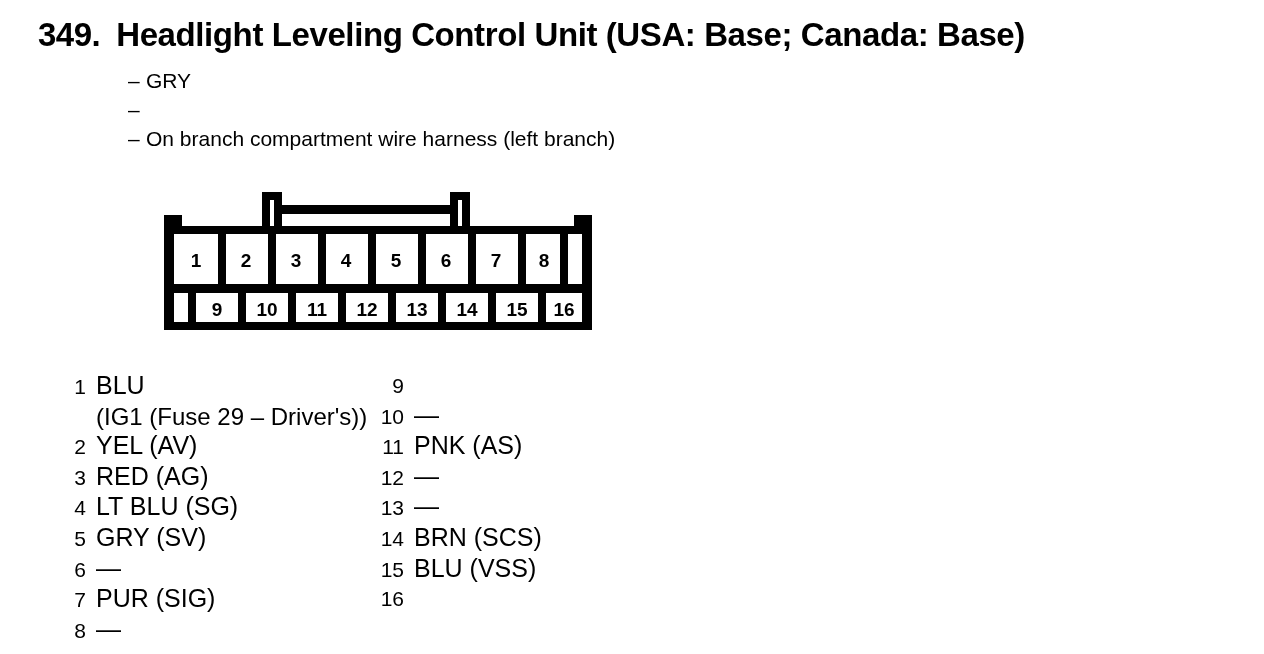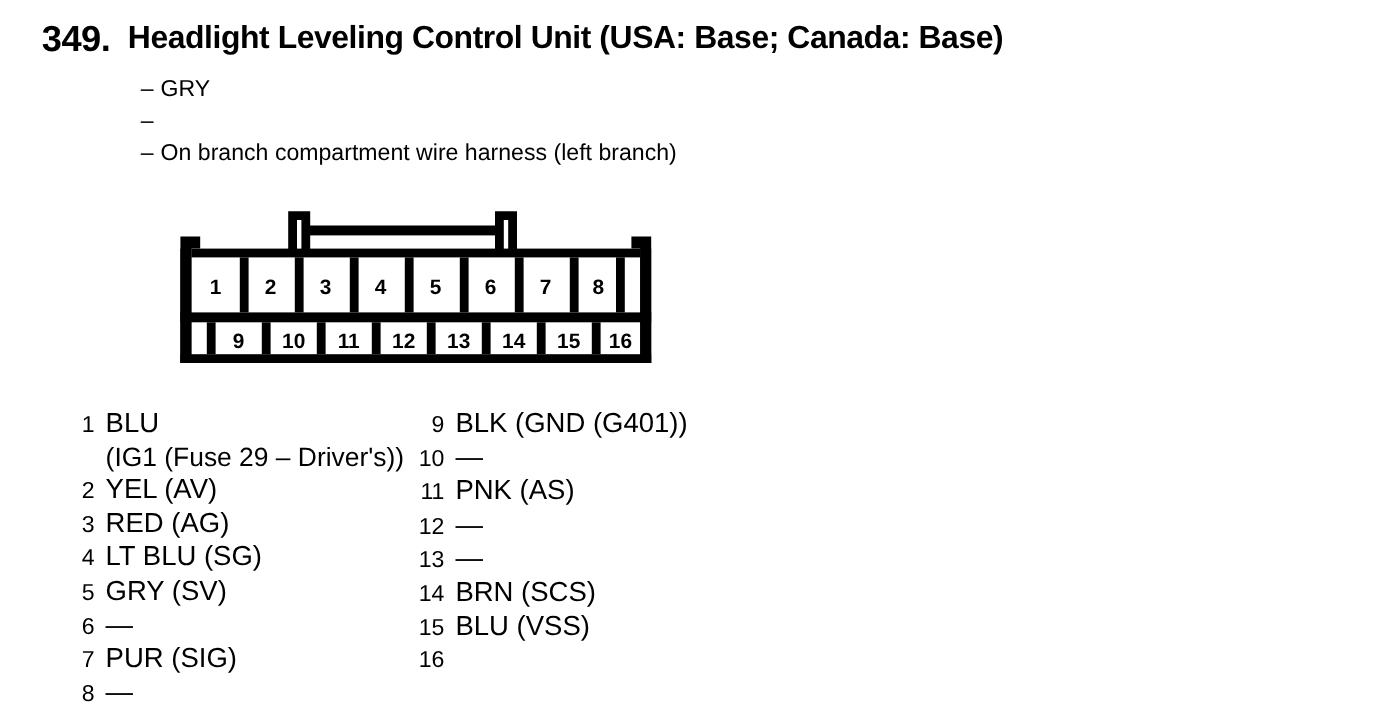--- a/index.html
+++ b/index.html
@@ -16,30 +16,30 @@
     color: #000000;
     overflow: hidden;
   }
 
   
   .heading {
     position: absolute;
     left: 38px;
     top: 16px;
     display: flex;
-    align-items: center;
+    align-items: flex-start;
     white-space: nowrap;
   }
   .heading-number {
     font-size: 33px;
     font-weight: bold;
     letter-spacing: -0.5px;
   }
   .heading-title {
-    font-size: 29px;
+    font-size: 33px;
     font-weight: bold;
     margin-left: 16px;
     letter-spacing: -0.4px;
   }
 
   
   .notes {
     position: absolute;
     left: 128px;
     top: 66px;
@@ -243,21 +243,20 @@
     </div>
     <div class="legend-row">
       <span class="legend-index">8</span>
       <span class="legend-text">—</span>
     </div>
   </div>
 
   <div class="legend-col right">
     <div class="legend-row">
       <span class="legend-index">9</span>
-      <span class="legend-text">BLK (GND (G401))</span>
     </div>
     <div class="legend-row">
       <span class="legend-index">10</span>
       <span class="legend-text">—</span>
     </div>
     <div class="legend-row">
       <span class="legend-index">11</span>
       <span class="legend-text">PNK (AS)</span>
     </div>
     <div class="legend-row">

